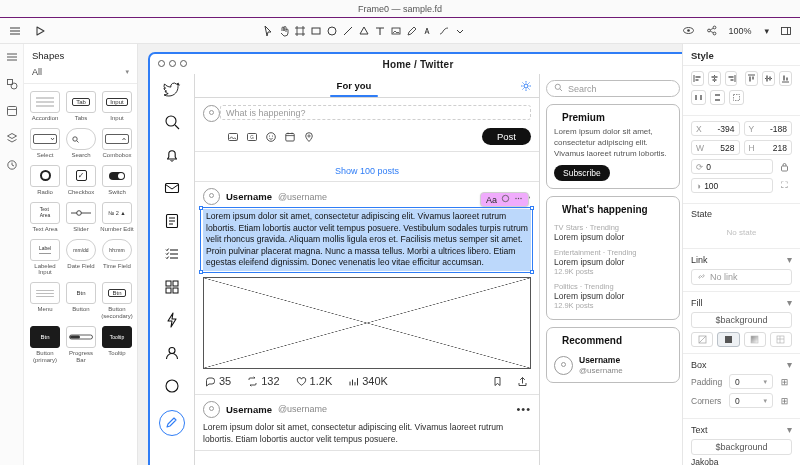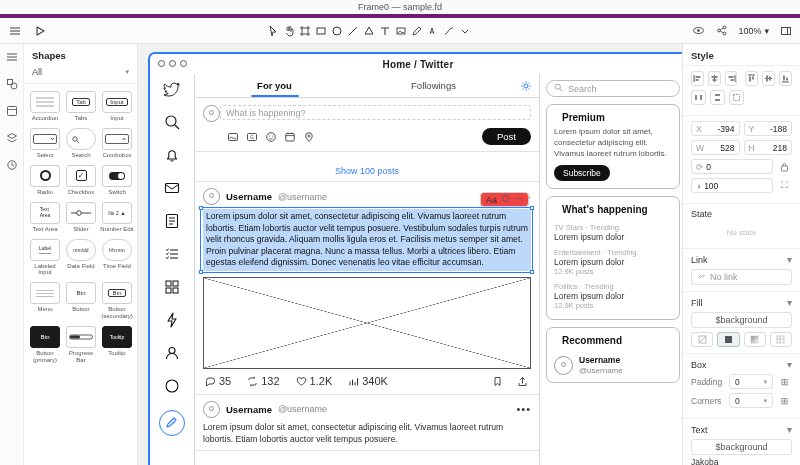--- a/index.html
+++ b/index.html
@@ -10,53 +10,53 @@
     font-size: 10px;
     color: #2c2c2c;
     background: #ffffff;
     overflow: hidden;
     -webkit-font-smoothing: antialiased;
   }
   .app { position: relative; width: 800px; height: 465px; display: flex; flex-direction: column; }
 
   
   .titlebar {
-    height: 18px; background: #fafafa; border-bottom: 4px solid #701a75;
+    height: 18px; background: #fafafa; border-bottom: 1px solid #701a75;
     display: flex; align-items: center; justify-content: center;
     font-size: 9px; color: #555;
   }
 
   
   .toolbar {
     height: 26px; background: #fbfbfb; border-bottom: 1px solid #e6e6e6;
     display: flex; align-items: center; padding: 0 8px; gap: 10px;
   }
   .tb-left { display: flex; align-items: center; gap: 12px; }
   .tb-center { flex: 1; display: flex; align-items: center; justify-content: center; gap: 3px; }
   .tb-right { display: flex; align-items: center; gap: 10px; }
   .ticon { width: 13px; height: 13px; display: inline-flex; align-items: center; justify-content: center; color: #3c3c3c; }
   .ticon svg { display:block; }
-  .zoom { font-size: 9px; color: #333; display: flex; gap: 3px; }
+  .zoom { font-size: 9px; color: #333; display: flex; gap: 13px; }
 
   
   .body { flex: 1; display: flex; min-height: 0; }
 
   
   .rail {
     width: 24px; background: #fbfbfb; border-right: 1px solid #ededed;
     display: flex; flex-direction: column; align-items: center; padding-top: 6px; gap: 14px;
   }
   .rail .ticon { color: #555; }
 
   
   .leftpanel {
     width: 114px; background: #ffffff; border-right: 1px solid #e6e6e6;
     display: flex; flex-direction: column; min-height: 0;
   }
-  .lp-header { padding: 6px 8px 4px; font-size: 9.5px; font-weight: bold; color: #222; }
+  .lp-header { padding: 6px 8px 4px; font-size: 9.5px; font-weight: normal; color: #222; }
   .lp-sub { padding: 2px 8px 6px; font-size: 9px; color: #444; display:flex; align-items:center; justify-content:space-between; }
   .lp-sub .caret { color:#888; font-size:7px; }
   .lp-divider { height: 1px; background: #ececec; margin: 0 0 4px; }
   .comp-grid {
     display: grid; grid-template-columns: repeat(3, 1fr);
     gap: 2px 2px; padding: 0 4px; overflow: hidden;
   }
   .comp { display: flex; flex-direction: column; align-items: center; gap: 2px; padding: 3px 0 1px; }
   .comp .thumb {
     width: 30px; height: 22px; border: 1px solid #cfcfcf; border-radius: 3px;
@@ -111,21 +111,21 @@
   .tweet { padding: 6px 8px 5px; border-bottom: 1px solid #e2e2e2; }
   .tweet-head { display: flex; align-items: center; gap: 6px; }
   .uname { font-size: 9.5px; font-weight: bold; color: #111; }
   .handle { font-size: 9px; color: #888; }
   .more { margin-left: auto; letter-spacing: 1px; color: #333; font-size: 11px; }
   .tweet-body { position: relative; margin: 4px 0 0 0; }
   .tweet-text { font-size: 8.6px; line-height: 1.35; color: #111; background: #bcd8fb; padding: 2px 3px; }
   .sel-box { position: absolute; inset: -2px -2px -2px -3px; border: 1px solid #2f7df6; pointer-events: none; }
   .sel-handle { position: absolute; width: 4px; height: 4px; background: #fff; border: 1px solid #2f7df6; }
   .fmt-chip {
-    position: absolute; right: 2px; top: -17px; background: #ef4444; border: 1px solid #d0d0d0; border-radius: 4px;
+    position: absolute; right: 2px; top: -17px; background: #f0abfc; border: 1px solid #d0d0d0; border-radius: 4px;
     height: 15px; display: flex; align-items: center; gap: 4px; padding: 0 5px; font-size: 9px; box-shadow: 0 1px 2px rgba(0,0,0,.12);
   }
   .media-x { margin: 6px 0 0; height: 92px; border: 1px solid #555; position: relative; }
   .media-x:before, .media-x:after {
     content: ""; position: absolute; left: 0; top: 0; width: 100%; height: 100%;
     background: linear-gradient(to bottom right, transparent calc(50% - 0.5px), #555 50%, transparent calc(50% + 0.5px));
   }
   .media-x:after { background: linear-gradient(to bottom left, transparent calc(50% - 0.5px), #555 50%, transparent calc(50% + 0.5px)); }
   .tweet-stats { display: flex; align-items: center; gap: 16px; padding: 6px 2px 1px; font-size: 11px; color: #333; }
   .stat { display: flex; align-items: center; gap: 3px; }
@@ -571,21 +571,20 @@
             <span class="nav-compose">
                 <svg width="14" height="14" viewBox="0 0 14 14">
                   <path d="M2 11l1-3 6-6 2 2-6 6z" fill="none" stroke="#2f7df6" stroke-width="1.1" stroke-linejoin="round"></path>
                 </svg>
               </span>
           </div>
 
           <div class="tw-main">
             <div class="tw-tabs">
               <div class="tw-tab active">For you</div>
-              <div class="tw-tab">Followings</div>
               <div class="gear-btn">
                 <svg width="12" height="12" viewBox="0 0 12 12">
                     <circle cx="6" cy="6" r="2" fill="none" stroke="#2f7df6" stroke-width="1"></circle>
                     <path d="M6 1v1.6M6 9.4V11M1 6h1.6M9.4 6H11M2.5 2.5l1.1 1.1M8.4 8.4l1.1 1.1M9.5 2.5L8.4 3.6M3.6 8.4L2.5 9.5" stroke="#2f7df6" stroke-width=".9"></path>
                   </svg>
               </div>
             </div>
 
             <div class="compose">
               <div class="avatar">

